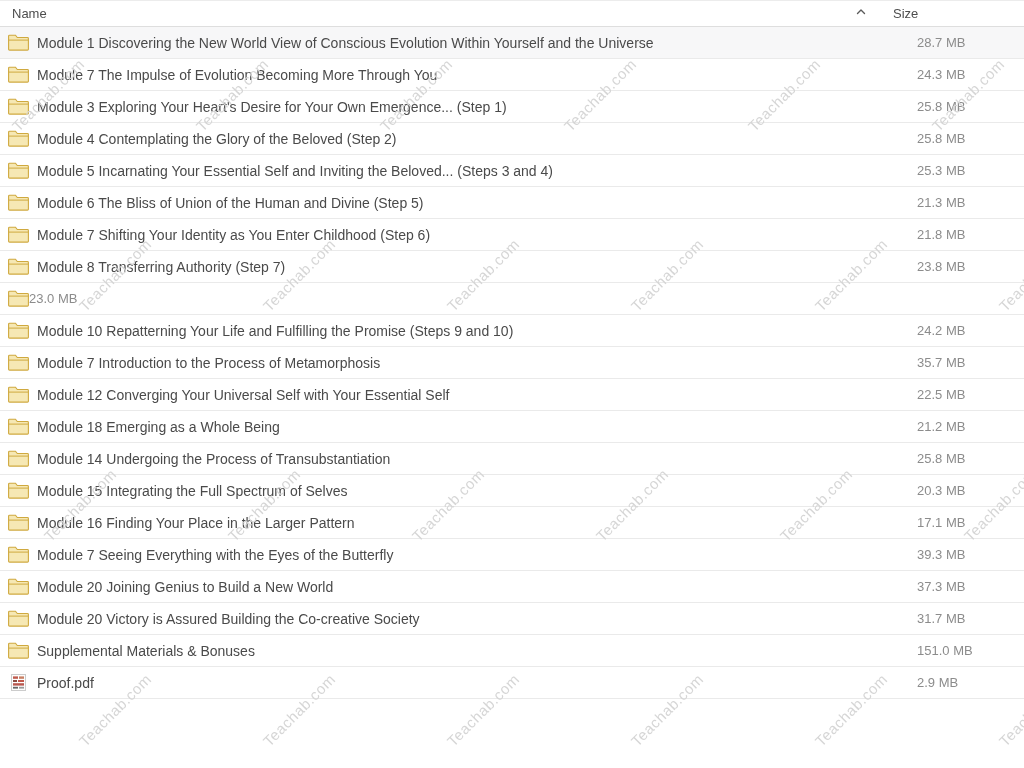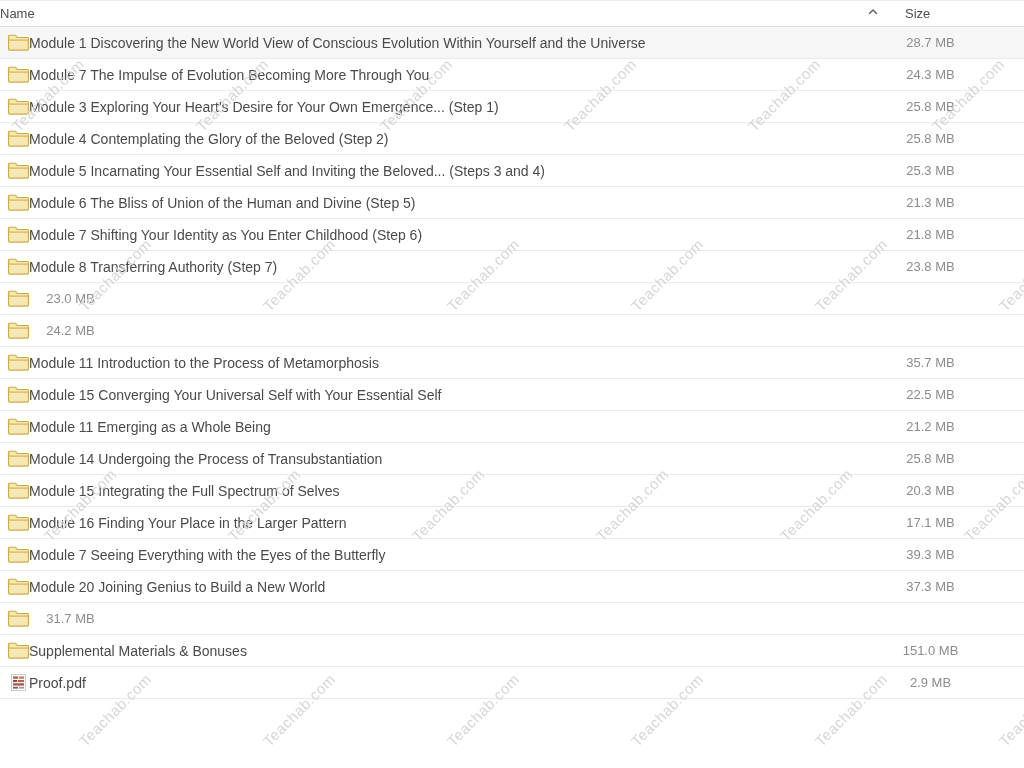--- a/index.html
+++ b/index.html
@@ -39,34 +39,34 @@
   .hdr {
     display: flex;
     align-items: center;
     height: 25px;
     border-bottom: 1px solid #dedede;
     color: #4d4d4d;
     font-size: 13px;
   }
   .hdr .hdr-name {
     flex: 1;
-    padding-left: 0;
+    padding-left: 12px;
     display: flex;
     align-items: flex-start;
     cursor: pointer;
   }
   .hdr .sort-caret {
     margin-left: auto;
     width: 12px; height: 12px;
     margin-right: 26px;
     display: inline-flex;
   }
   .hdr .hdr-size {
     width: 83px;
-    padding-right: 36px;
+    padding-right: 48px;
     cursor: pointer;
   }
   .row {
     display: flex;
     align-items: center;
     height: 31px;
     border-bottom: 1px solid #eaeaea;
     background: #ffffff;
     cursor: default;
   }
@@ -74,30 +74,30 @@
   .icon-slot {
     width: 21px;
     margin-left: 8px;
     display: flex;
     align-items: center;
     justify-content: center;
     flex: none;
   }
   .cell-name {
     flex: 1;
-    margin-left: 0;
+    margin-left: 8px;
     font-size: 14px;
     color: #4a4a4a;
     white-space: nowrap;
     overflow: hidden;
   }
   .cell-size {
     width: 83px;
-    padding-right: 52px;
-    text-align: center;
+    padding-right: 24px;
+    text-align: left;
     font-size: 13px;
     color: #8c8c8c;
     white-space: nowrap;
     flex: none;
   }
 </style>
 </head>
 <body>
 
 <div id="screen">
@@ -242,53 +242,54 @@
     <span class="cell-size">23.0 MB</span>
   </div>
 
   <div class="row">
     <span class="icon-slot">
 <svg width="21" height="17" viewBox="0 0 21 17">
   <path d="M0.6 15.2 V2.1 Q0.6 1.2 1.5 1.2 H7.5 L9.3 3.5 H19.5 Q20.4 3.5 20.4 4.4 V15.2 Q20.4 16.1 19.5 16.1 H1.5 Q0.6 16.1 0.6 15.2 Z" fill="#f6e8b4" stroke="#cfa93f" stroke-width="1.1"></path>
   <line x1="0.8" y1="6.1" x2="20.2" y2="6.1" stroke="#cfa93f" stroke-width="1"></line>
 </svg>
           </span>
+    <span class="cell-name">Module 10 Repatterning Your Life and Fulfilling the Promise (Steps 9 and 10)</span>
     <span class="cell-size">24.2 MB</span>
   </div>
 
   <div class="row">
     <span class="icon-slot">
 <svg width="21" height="17" viewBox="0 0 21 17">
   <path d="M0.6 15.2 V2.1 Q0.6 1.2 1.5 1.2 H7.5 L9.3 3.5 H19.5 Q20.4 3.5 20.4 4.4 V15.2 Q20.4 16.1 19.5 16.1 H1.5 Q0.6 16.1 0.6 15.2 Z" fill="#f6e8b4" stroke="#cfa93f" stroke-width="1.1"></path>
   <line x1="0.8" y1="6.1" x2="20.2" y2="6.1" stroke="#cfa93f" stroke-width="1"></line>
 </svg>
           </span>
-    <span class="cell-name">Module 11 Introduction to the Process of Metamorphosis</span>
+    <span class="cell-name">Module 7 Introduction to the Process of Metamorphosis</span>
     <span class="cell-size">35.7 MB</span>
   </div>
 
   <div class="row">
     <span class="icon-slot">
 <svg width="21" height="17" viewBox="0 0 21 17">
   <path d="M0.6 15.2 V2.1 Q0.6 1.2 1.5 1.2 H7.5 L9.3 3.5 H19.5 Q20.4 3.5 20.4 4.4 V15.2 Q20.4 16.1 19.5 16.1 H1.5 Q0.6 16.1 0.6 15.2 Z" fill="#f6e8b4" stroke="#cfa93f" stroke-width="1.1"></path>
   <line x1="0.8" y1="6.1" x2="20.2" y2="6.1" stroke="#cfa93f" stroke-width="1"></line>
 </svg>
           </span>
-    <span class="cell-name">Module 15 Converging Your Universal Self with Your Essential Self</span>
+    <span class="cell-name">Module 12 Converging Your Universal Self with Your Essential Self</span>
     <span class="cell-size">22.5 MB</span>
   </div>
 
   <div class="row">
     <span class="icon-slot">
 <svg width="21" height="17" viewBox="0 0 21 17">
   <path d="M0.6 15.2 V2.1 Q0.6 1.2 1.5 1.2 H7.5 L9.3 3.5 H19.5 Q20.4 3.5 20.4 4.4 V15.2 Q20.4 16.1 19.5 16.1 H1.5 Q0.6 16.1 0.6 15.2 Z" fill="#f6e8b4" stroke="#cfa93f" stroke-width="1.1"></path>
   <line x1="0.8" y1="6.1" x2="20.2" y2="6.1" stroke="#cfa93f" stroke-width="1"></line>
 </svg>
           </span>
-    <span class="cell-name">Module 11 Emerging as a Whole Being</span>
+    <span class="cell-name">Module 18 Emerging as a Whole Being</span>
     <span class="cell-size">21.2 MB</span>
   </div>
 
   <div class="row">
     <span class="icon-slot">
 <svg width="21" height="17" viewBox="0 0 21 17">
   <path d="M0.6 15.2 V2.1 Q0.6 1.2 1.5 1.2 H7.5 L9.3 3.5 H19.5 Q20.4 3.5 20.4 4.4 V15.2 Q20.4 16.1 19.5 16.1 H1.5 Q0.6 16.1 0.6 15.2 Z" fill="#f6e8b4" stroke="#cfa93f" stroke-width="1.1"></path>
   <line x1="0.8" y1="6.1" x2="20.2" y2="6.1" stroke="#cfa93f" stroke-width="1"></line>
 </svg>
           </span>
@@ -341,20 +342,21 @@
     <span class="cell-size">37.3 MB</span>
   </div>
 
   <div class="row">
     <span class="icon-slot">
 <svg width="21" height="17" viewBox="0 0 21 17">
   <path d="M0.6 15.2 V2.1 Q0.6 1.2 1.5 1.2 H7.5 L9.3 3.5 H19.5 Q20.4 3.5 20.4 4.4 V15.2 Q20.4 16.1 19.5 16.1 H1.5 Q0.6 16.1 0.6 15.2 Z" fill="#f6e8b4" stroke="#cfa93f" stroke-width="1.1"></path>
   <line x1="0.8" y1="6.1" x2="20.2" y2="6.1" stroke="#cfa93f" stroke-width="1"></line>
 </svg>
           </span>
+    <span class="cell-name">Module 20 Victory is Assured Building the Co-creative Society</span>
     <span class="cell-size">31.7 MB</span>
   </div>
 
   <div class="row">
     <span class="icon-slot">
 <svg width="21" height="17" viewBox="0 0 21 17">
   <path d="M0.6 15.2 V2.1 Q0.6 1.2 1.5 1.2 H7.5 L9.3 3.5 H19.5 Q20.4 3.5 20.4 4.4 V15.2 Q20.4 16.1 19.5 16.1 H1.5 Q0.6 16.1 0.6 15.2 Z" fill="#f6e8b4" stroke="#cfa93f" stroke-width="1.1"></path>
   <line x1="0.8" y1="6.1" x2="20.2" y2="6.1" stroke="#cfa93f" stroke-width="1"></line>
 </svg>
           </span>

